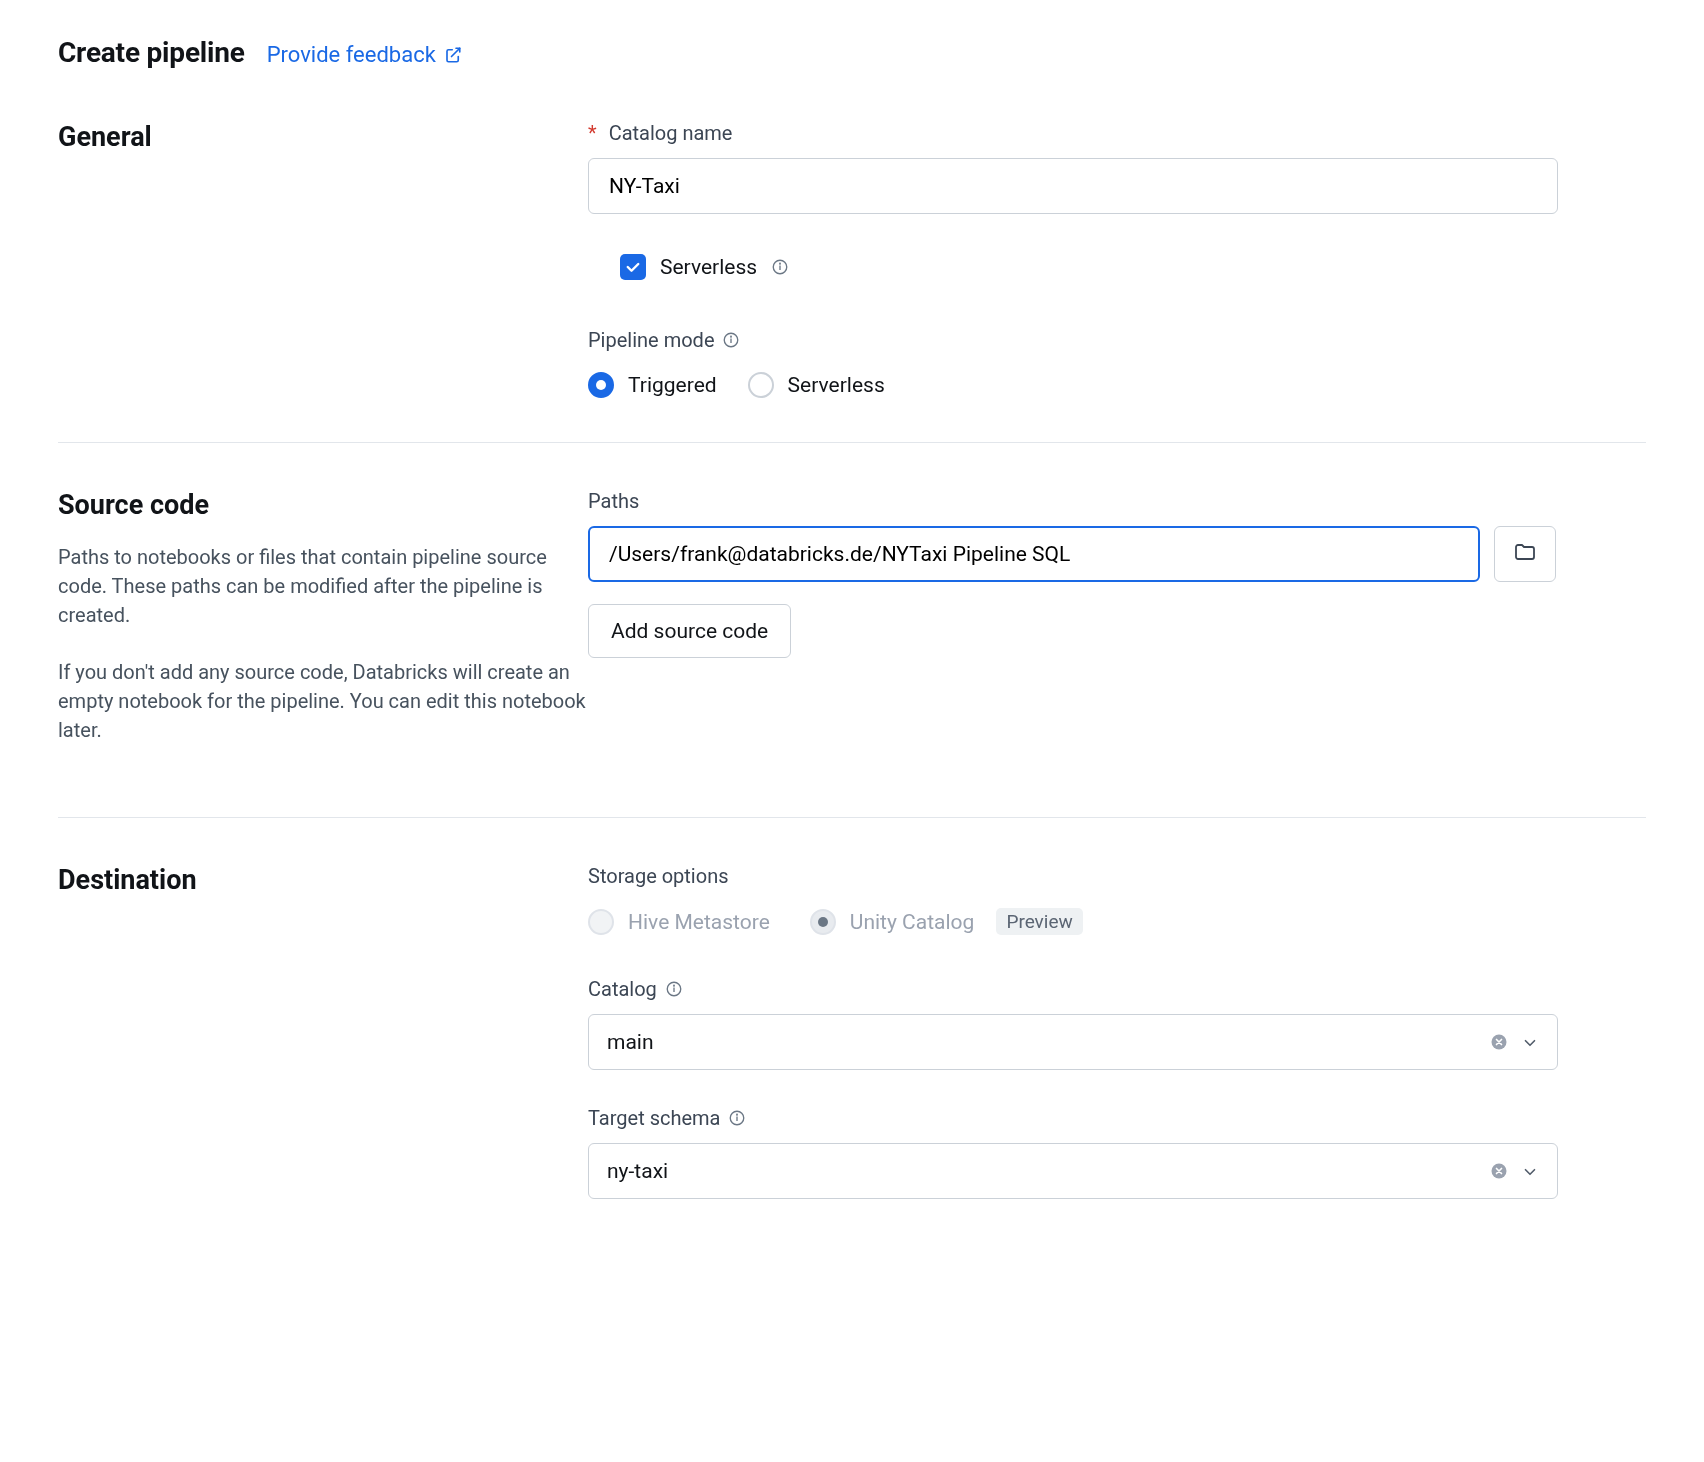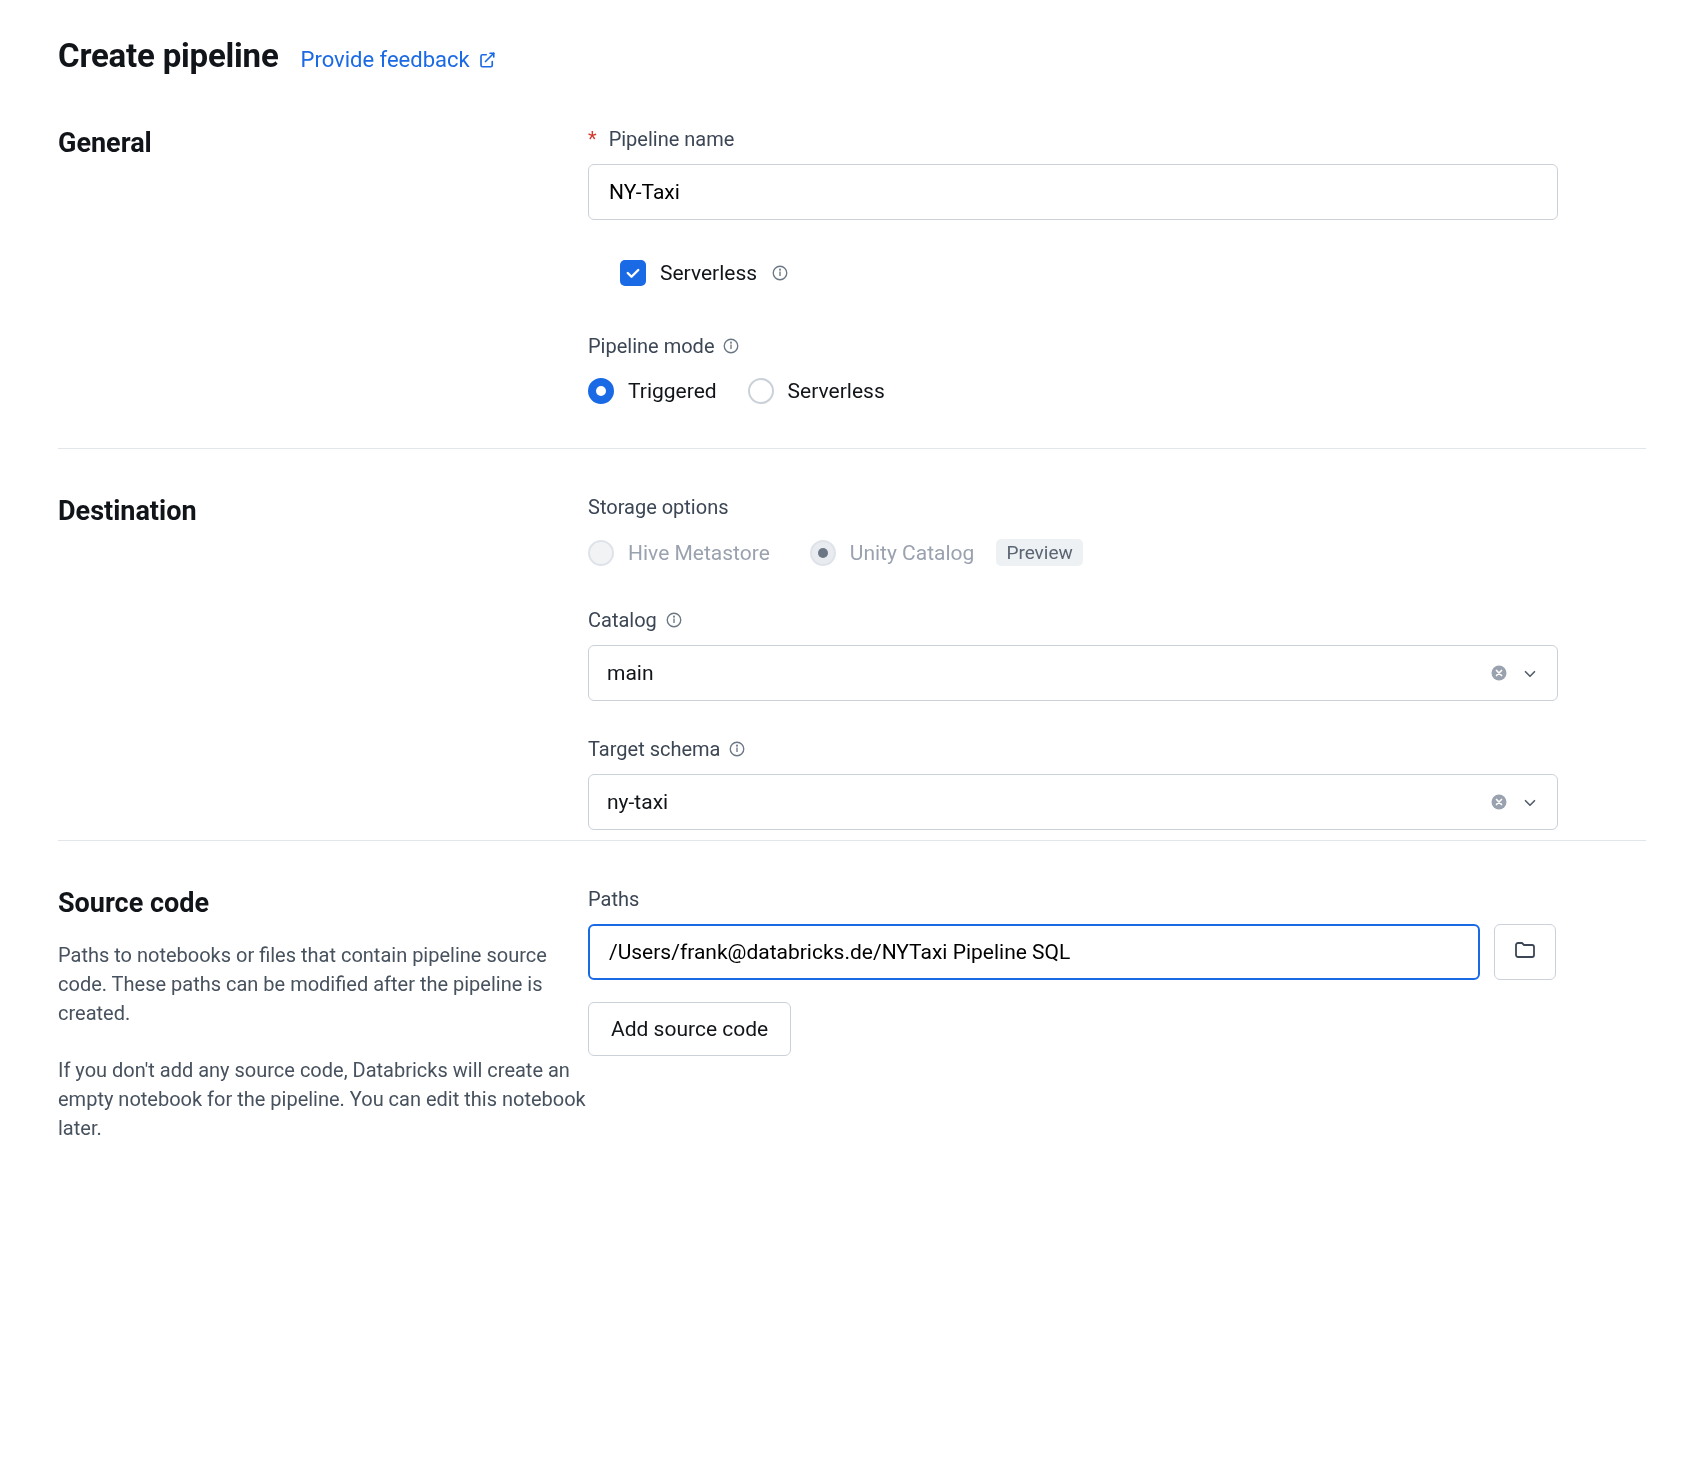--- a/index.html
+++ b/index.html
@@ -19,21 +19,21 @@
   }
 
   
   .hdr {
     display: flex;
     align-items: baseline;
     gap: 22px;
     margin-bottom: 42px;
   }
   .hdr-title {
-    font-size: 33px;
+    font-size: 28px;
     font-weight: 700;
     letter-spacing: -0.2px;
   }
   .hdr-link {
     font-size: 22px;
     color: #1a69e5;
     cursor: pointer;
     display: inline-flex;
     align-items: center;
     gap: 8px;
@@ -254,21 +254,21 @@
     </div>
   </div>
 
   <div class="section">
     <div class="section-side">
       <h2>General</h2>
     </div>
     <div class="section-body">
       <div class="field-label">
         <span class="req">*</span>
-        <span>Pipeline name</span>
+        <span>Catalog name</span>
       </div>
       <div class="text-input">
         <input type="text" value="NY-Taxi" style="">
       </div>
 
       <div class="check-row">
         <span class="checkbox">
           <svg viewBox="0 0 24 24" fill="none" stroke="#fff" stroke-width="3.2" stroke-linecap="round" stroke-linejoin="round">
               <polyline points="5 12 10 17 19 8"></polyline>
             </svg>
@@ -297,20 +297,48 @@
         <div class="radio-item">
           <span class="radio-outer selected">
               <span class="radio-inner"></span>
             </span>
           <span>Triggered</span>
         </div>
         <div class="radio-item">
           <span class="radio-outer"></span>
           <span>Serverless</span>
         </div>
+      </div>
+    </div>
+  </div>
+
+  <div class="section">
+    <div class="section-side">
+      <h2>Source code</h2>
+      <div class="section-desc">
+        <p>Paths to notebooks or files that contain pipeline source code. These paths can be modified after the pipeline is created.</p>
+        <p>If you don't add any source code, Databricks will create an empty notebook for the pipeline. You can edit this notebook later.</p>
+      </div>
+    </div>
+    <div class="section-body">
+      <div class="field-label">Paths</div>
+      <div class="path-row">
+        <div class="text-input focused path-input">
+          <input type="text" value="/Users/frank@databricks.de/NYTaxi Pipeline SQL" style="">
+        </div>
+        <div class="folder-btn">
+          <span>
+            <svg viewBox="0 0 24 24" fill="none" stroke="currentColor" stroke-width="1.8" stroke-linecap="round" stroke-linejoin="round">
+              <path d="M3 7a2 2 0 0 1 2-2h4l2 2h8a2 2 0 0 1 2 2v8a2 2 0 0 1-2 2H5a2 2 0 0 1-2-2V7z"></path>
+            </svg>
+          </span>
+        </div>
+      </div>
+      <div class="btn">
+        <span>Add source code</span>
       </div>
     </div>
   </div>
 
   <div class="section" style="padding-bottom:10px;">
     <div class="section-side">
       <h2>Destination</h2>
     </div>
     <div class="section-body">
       <div class="field-label">Storage options</div>
@@ -378,41 +406,13 @@
             <svg viewBox="0 0 24 24" fill="none" stroke="currentColor" stroke-width="2.2" stroke-linecap="round" stroke-linejoin="round">
                 <polyline points="6 9 12 15 18 9"></polyline>
               </svg>
           </span>
         </span>
       </div>
 
     </div>
   </div>
 
-  <div class="section">
-    <div class="section-side">
-      <h2>Source code</h2>
-      <div class="section-desc">
-        <p>Paths to notebooks or files that contain pipeline source code. These paths can be modified after the pipeline is created.</p>
-        <p>If you don't add any source code, Databricks will create an empty notebook for the pipeline. You can edit this notebook later.</p>
-      </div>
-    </div>
-    <div class="section-body">
-      <div class="field-label">Paths</div>
-      <div class="path-row">
-        <div class="text-input focused path-input">
-          <input type="text" value="/Users/frank@databricks.de/NYTaxi Pipeline SQL" style="">
-        </div>
-        <div class="folder-btn">
-          <span>
-            <svg viewBox="0 0 24 24" fill="none" stroke="currentColor" stroke-width="1.8" stroke-linecap="round" stroke-linejoin="round">
-              <path d="M3 7a2 2 0 0 1 2-2h4l2 2h8a2 2 0 0 1 2 2v8a2 2 0 0 1-2 2H5a2 2 0 0 1-2-2V7z"></path>
-            </svg>
-          </span>
-        </div>
-      </div>
-      <div class="btn">
-        <span>Add source code</span>
-      </div>
-    </div>
-  </div>
-
 </div>
 
 </body></html>

